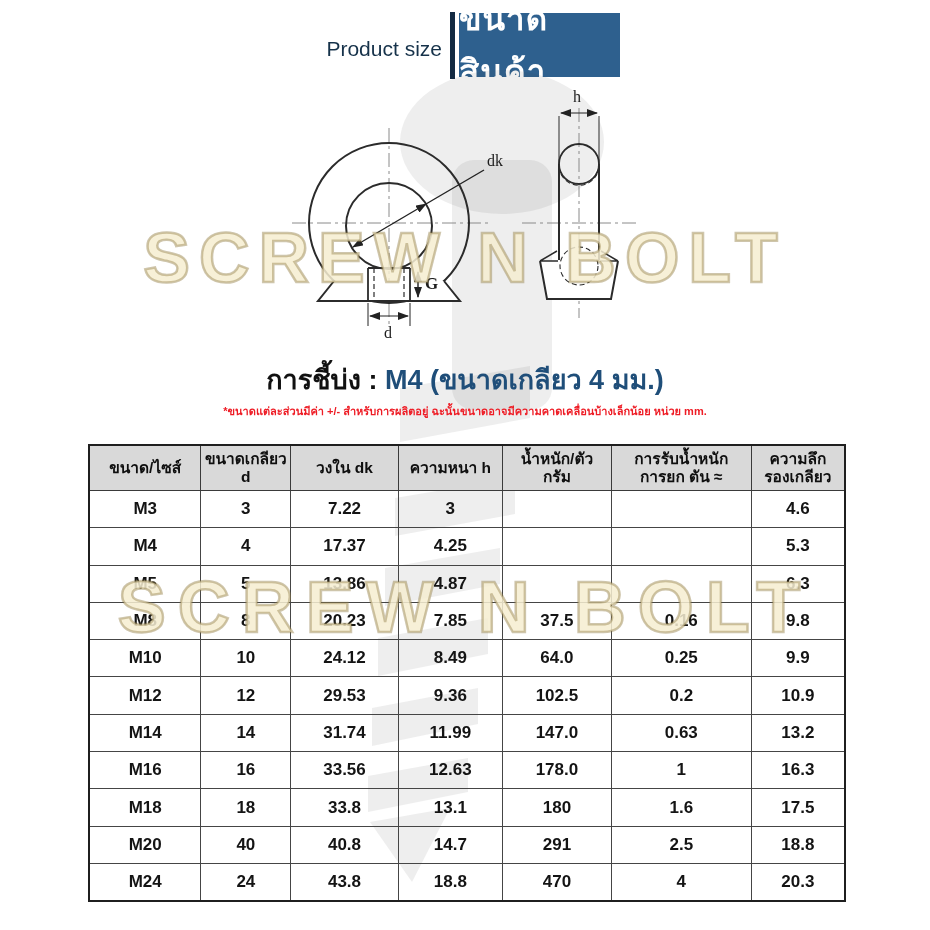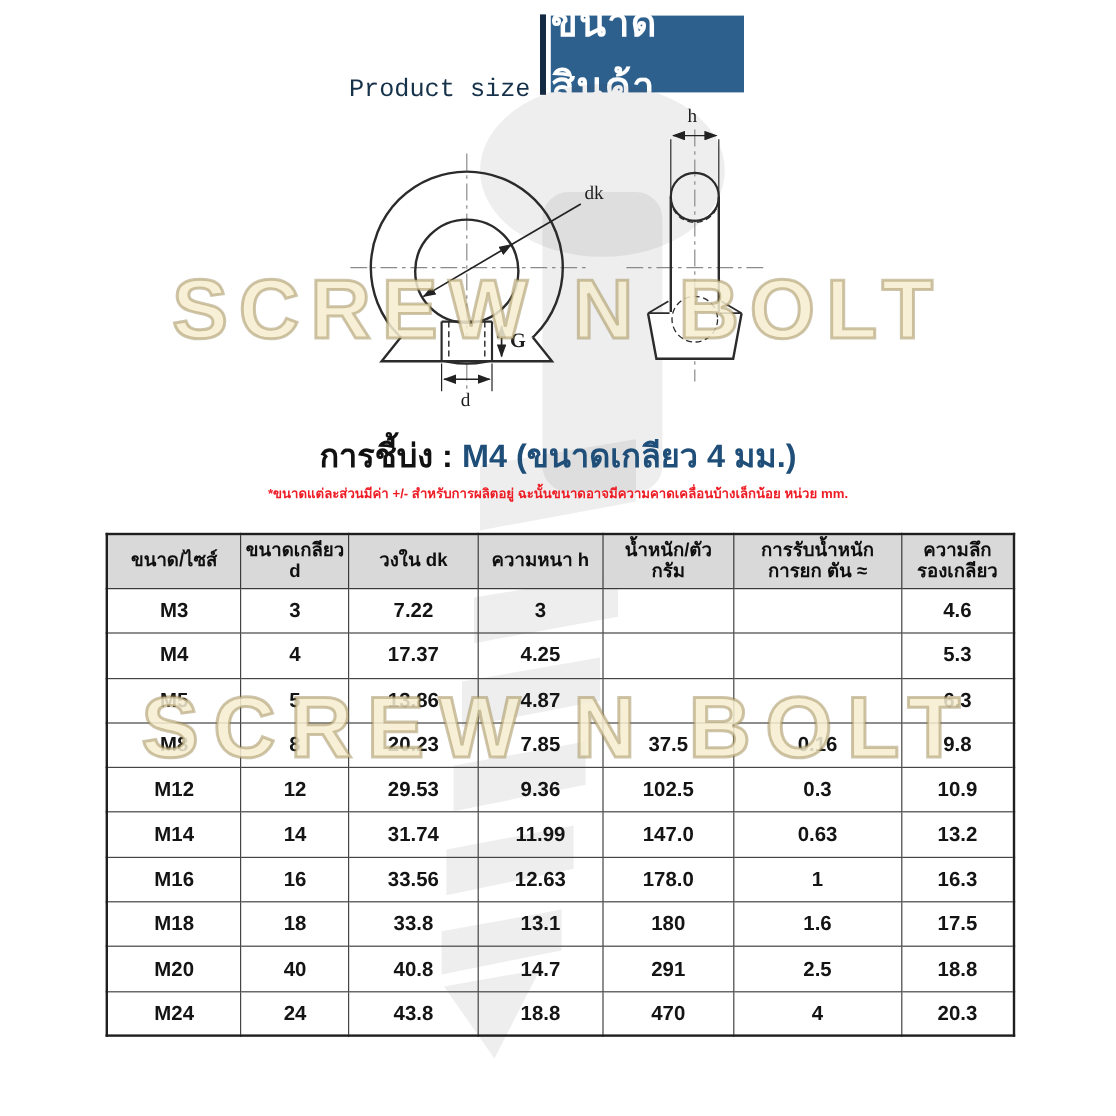--- a/index.html
+++ b/index.html
@@ -1,21 +1,21 @@
 <!DOCTYPE html>
 <html><head>
 <meta charset="utf-8">
 <style>
   html,body{margin:0;padding:0;background:#fff;}
   .page{position:relative;width:930px;height:930px;background:#ffffff;overflow:hidden;
         font-family:"Liberation Sans",sans-serif;}
 
   
-  .ps-label{position:absolute;left:250px;top:64px;width:192px;text-align:right;
-            font-family:Liberation Mono, monospace;font-size:21px;color:#16324a;}
+  .ps-label{position:absolute;left:250px;top:37px;width:192px;text-align:right;
+            font-family:Liberation Sans, sans-serif;font-size:21px;color:#16324a;}
   .v-bar{position:absolute;left:450px;top:12px;width:5px;height:67px;background:#132a42;}
   .badge{position:absolute;left:459px;top:13px;width:161px;height:64px;background:#2e608e;
          display:flex;align-items:center;justify-content:flex-start;}
   .badge span{color:#ffffff;font-size:33px;font-weight:700;letter-spacing:1px;}
 
   
   .wm{position:absolute;width:100%;text-align:center;font-weight:800;
       color:rgba(250,243,216,0.82);-webkit-text-stroke:2.5px rgba(150,131,75,0.45);
       text-shadow:0 0 1px rgba(150,131,75,0.25);white-space:nowrap;z-index:3;pointer-events:none;}
   .wm1{top:218px;font-size:70px;letter-spacing:9px;}
@@ -179,26 +179,35 @@
           <tr>
             <td>M8</td>
             <td>8</td>
             <td>20.23</td>
             <td>7.85</td>
             <td>37.5</td>
             <td>0.16</td>
             <td>9.8</td>
           </tr>
           <tr>
+            <td>M10</td>
+            <td>10</td>
+            <td>24.12</td>
+            <td>8.49</td>
+            <td>64.0</td>
+            <td>0.25</td>
+            <td>9.9</td>
+          </tr>
+          <tr>
             <td>M12</td>
             <td>12</td>
             <td>29.53</td>
             <td>9.36</td>
             <td>102.5</td>
-            <td>0.3</td>
+            <td>0.2</td>
             <td>10.9</td>
           </tr>
           <tr>
             <td>M14</td>
             <td>14</td>
             <td>31.74</td>
             <td>11.99</td>
             <td>147.0</td>
             <td>0.63</td>
             <td>13.2</td>

